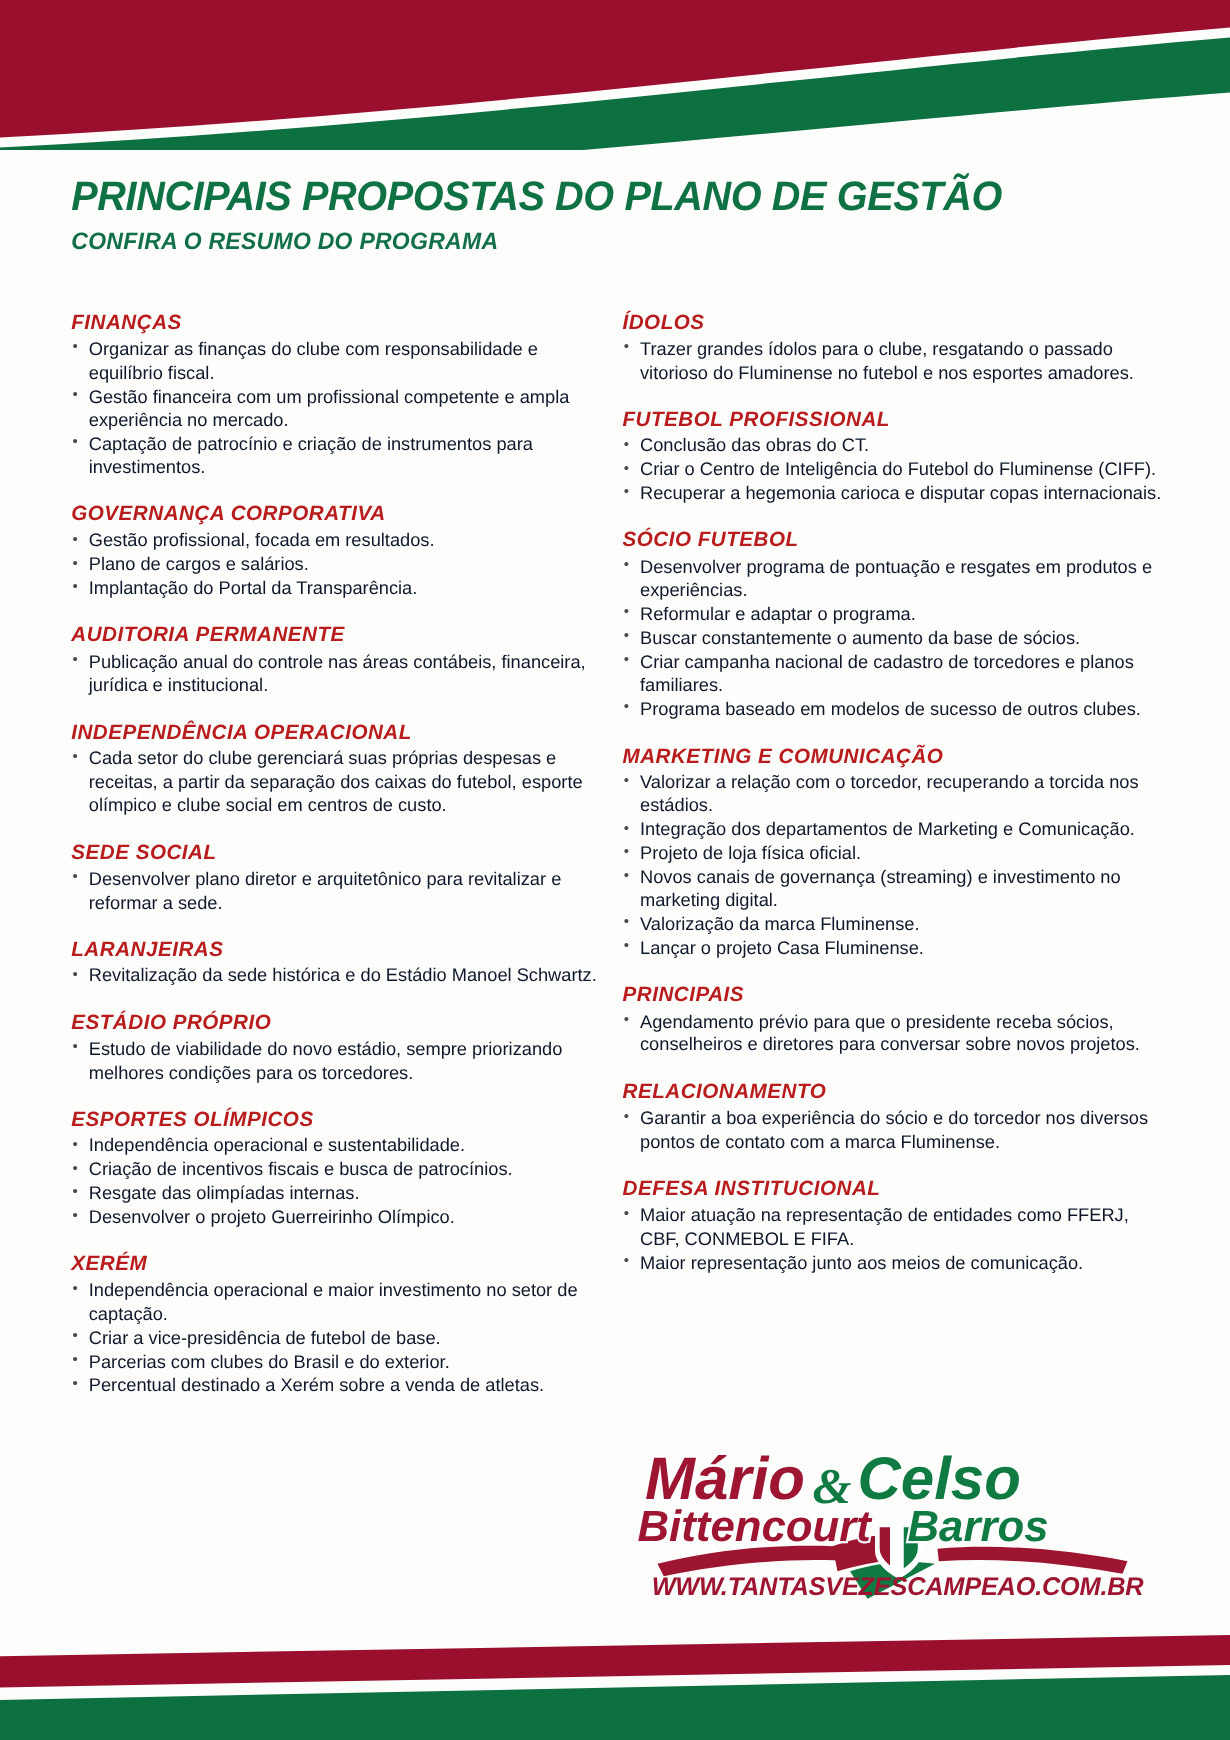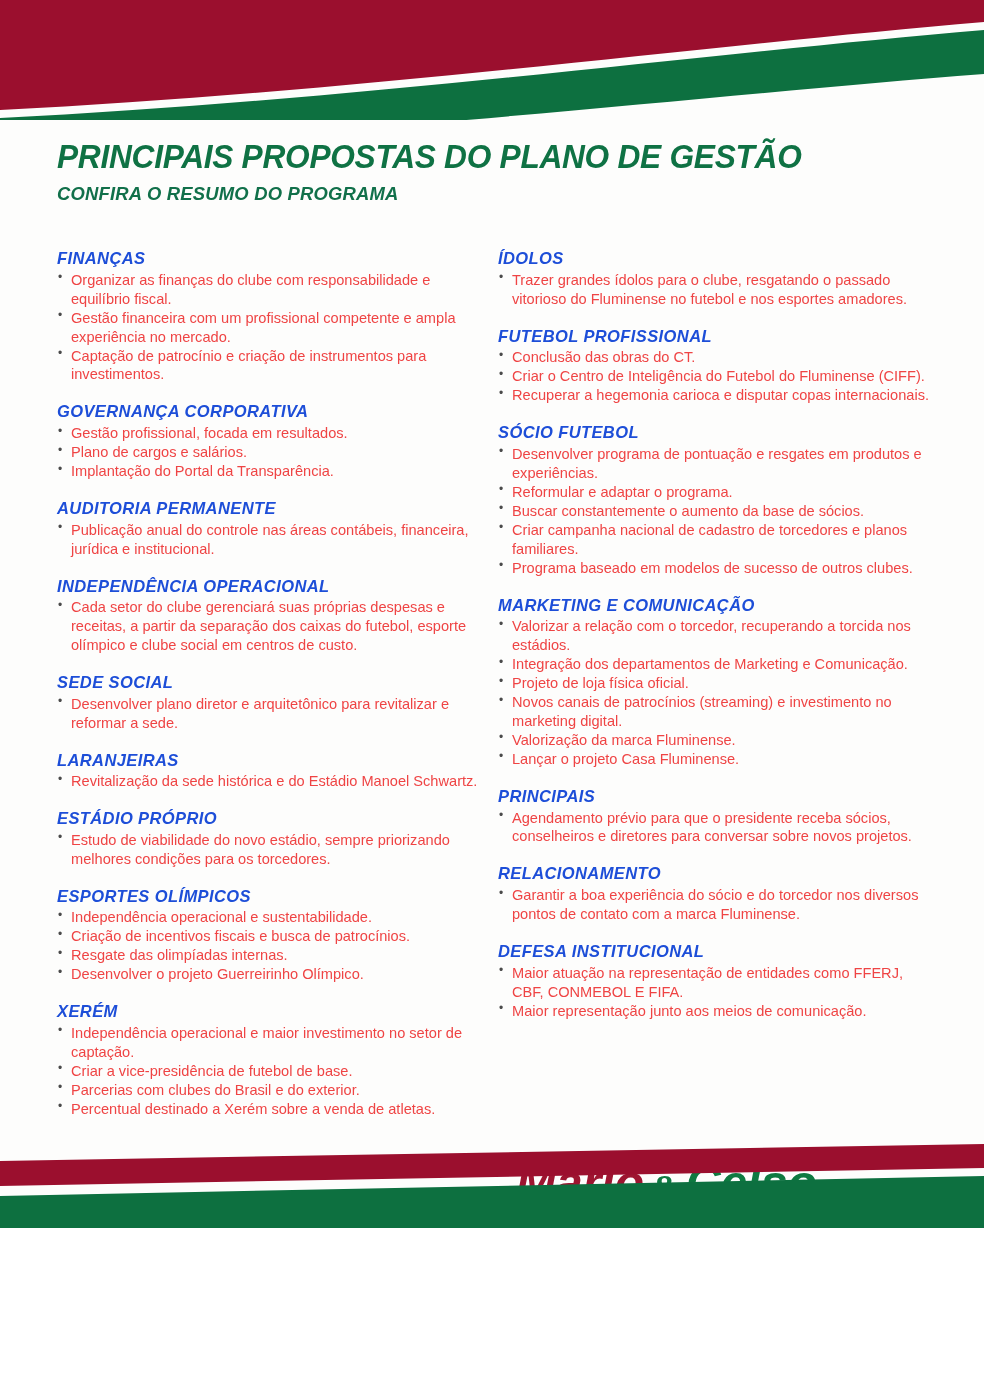--- a/index.html
+++ b/index.html
@@ -7,21 +7,21 @@
     margin: 0;
     padding: 0;
     background: #ffffff;
   }
   body {
     font-family: "Liberation Sans", sans-serif;
   }
   .poster {
     position: relative;
     width: 984px;
-    height: 1228px;
+    height: 1392px;
     background: #fdfdfc;
     overflow: hidden;
   }
 
   
   .top-banner {
     position: absolute;
     top: 0; left: 0;
     width: 984px;
     height: 120px;
@@ -90,35 +90,35 @@
   .section { margin-bottom: 17px; }
   .section:last-child { margin-bottom: 0; }
 
   .sec-head {
     margin: 0 0 2px 0;
     font-family: "Liberation Sans", sans-serif;
     font-size: 16.5px;
     font-weight: bold;
     font-style: italic;
     letter-spacing: 0.4px;
-    color: #1d4ed8;
+    color: #b91c1c;
     line-height: 1.25;
   }
   .sec-list {
     list-style: none;
     margin: 0;
     padding: 0;
   }
   .sec-list li {
     position: relative;
     padding-left: 14px;
     font-family: "Liberation Sans", sans-serif;
     font-size: 14.6px;
     line-height: 1.30;
-    color: #ef4444;
+    color: #0f172a;
     margin-bottom: 0px;
   }
   .sec-list li::before {
     content: "\2022";
     position: absolute;
     left: 1px;
     top: -0.5px;
     font-size: 12px;
     color: #4a4a4a;
   }
@@ -258,21 +258,21 @@
             <li>Criar campanha nacional de cadastro de torcedores e planos familiares.</li>
             <li>Programa baseado em modelos de sucesso de outros clubes.</li>
           </ul>
         </div>
         <div class="section">
           <h3 class="sec-head">MARKETING E COMUNICAÇÃO</h3>
           <ul class="sec-list">
             <li>Valorizar a relação com o torcedor, recuperando a torcida nos estádios.</li>
             <li>Integração dos departamentos de Marketing e Comunicação.</li>
             <li>Projeto de loja física oficial.</li>
-            <li>Novos canais de patrocínios (streaming) e investimento no marketing digital.</li>
+            <li>Novos canais de governança (streaming) e investimento no marketing digital.</li>
             <li>Valorização da marca Fluminense.</li>
             <li>Lançar o projeto Casa Fluminense.</li>
           </ul>
         </div>
         <div class="section">
           <h3 class="sec-head">PRINCIPAIS</h3>
           <ul class="sec-list">
             <li>Agendamento prévio para que o presidente receba sócios, conselheiros e diretores para conversar sobre novos projetos.</li>
           </ul>
         </div>

